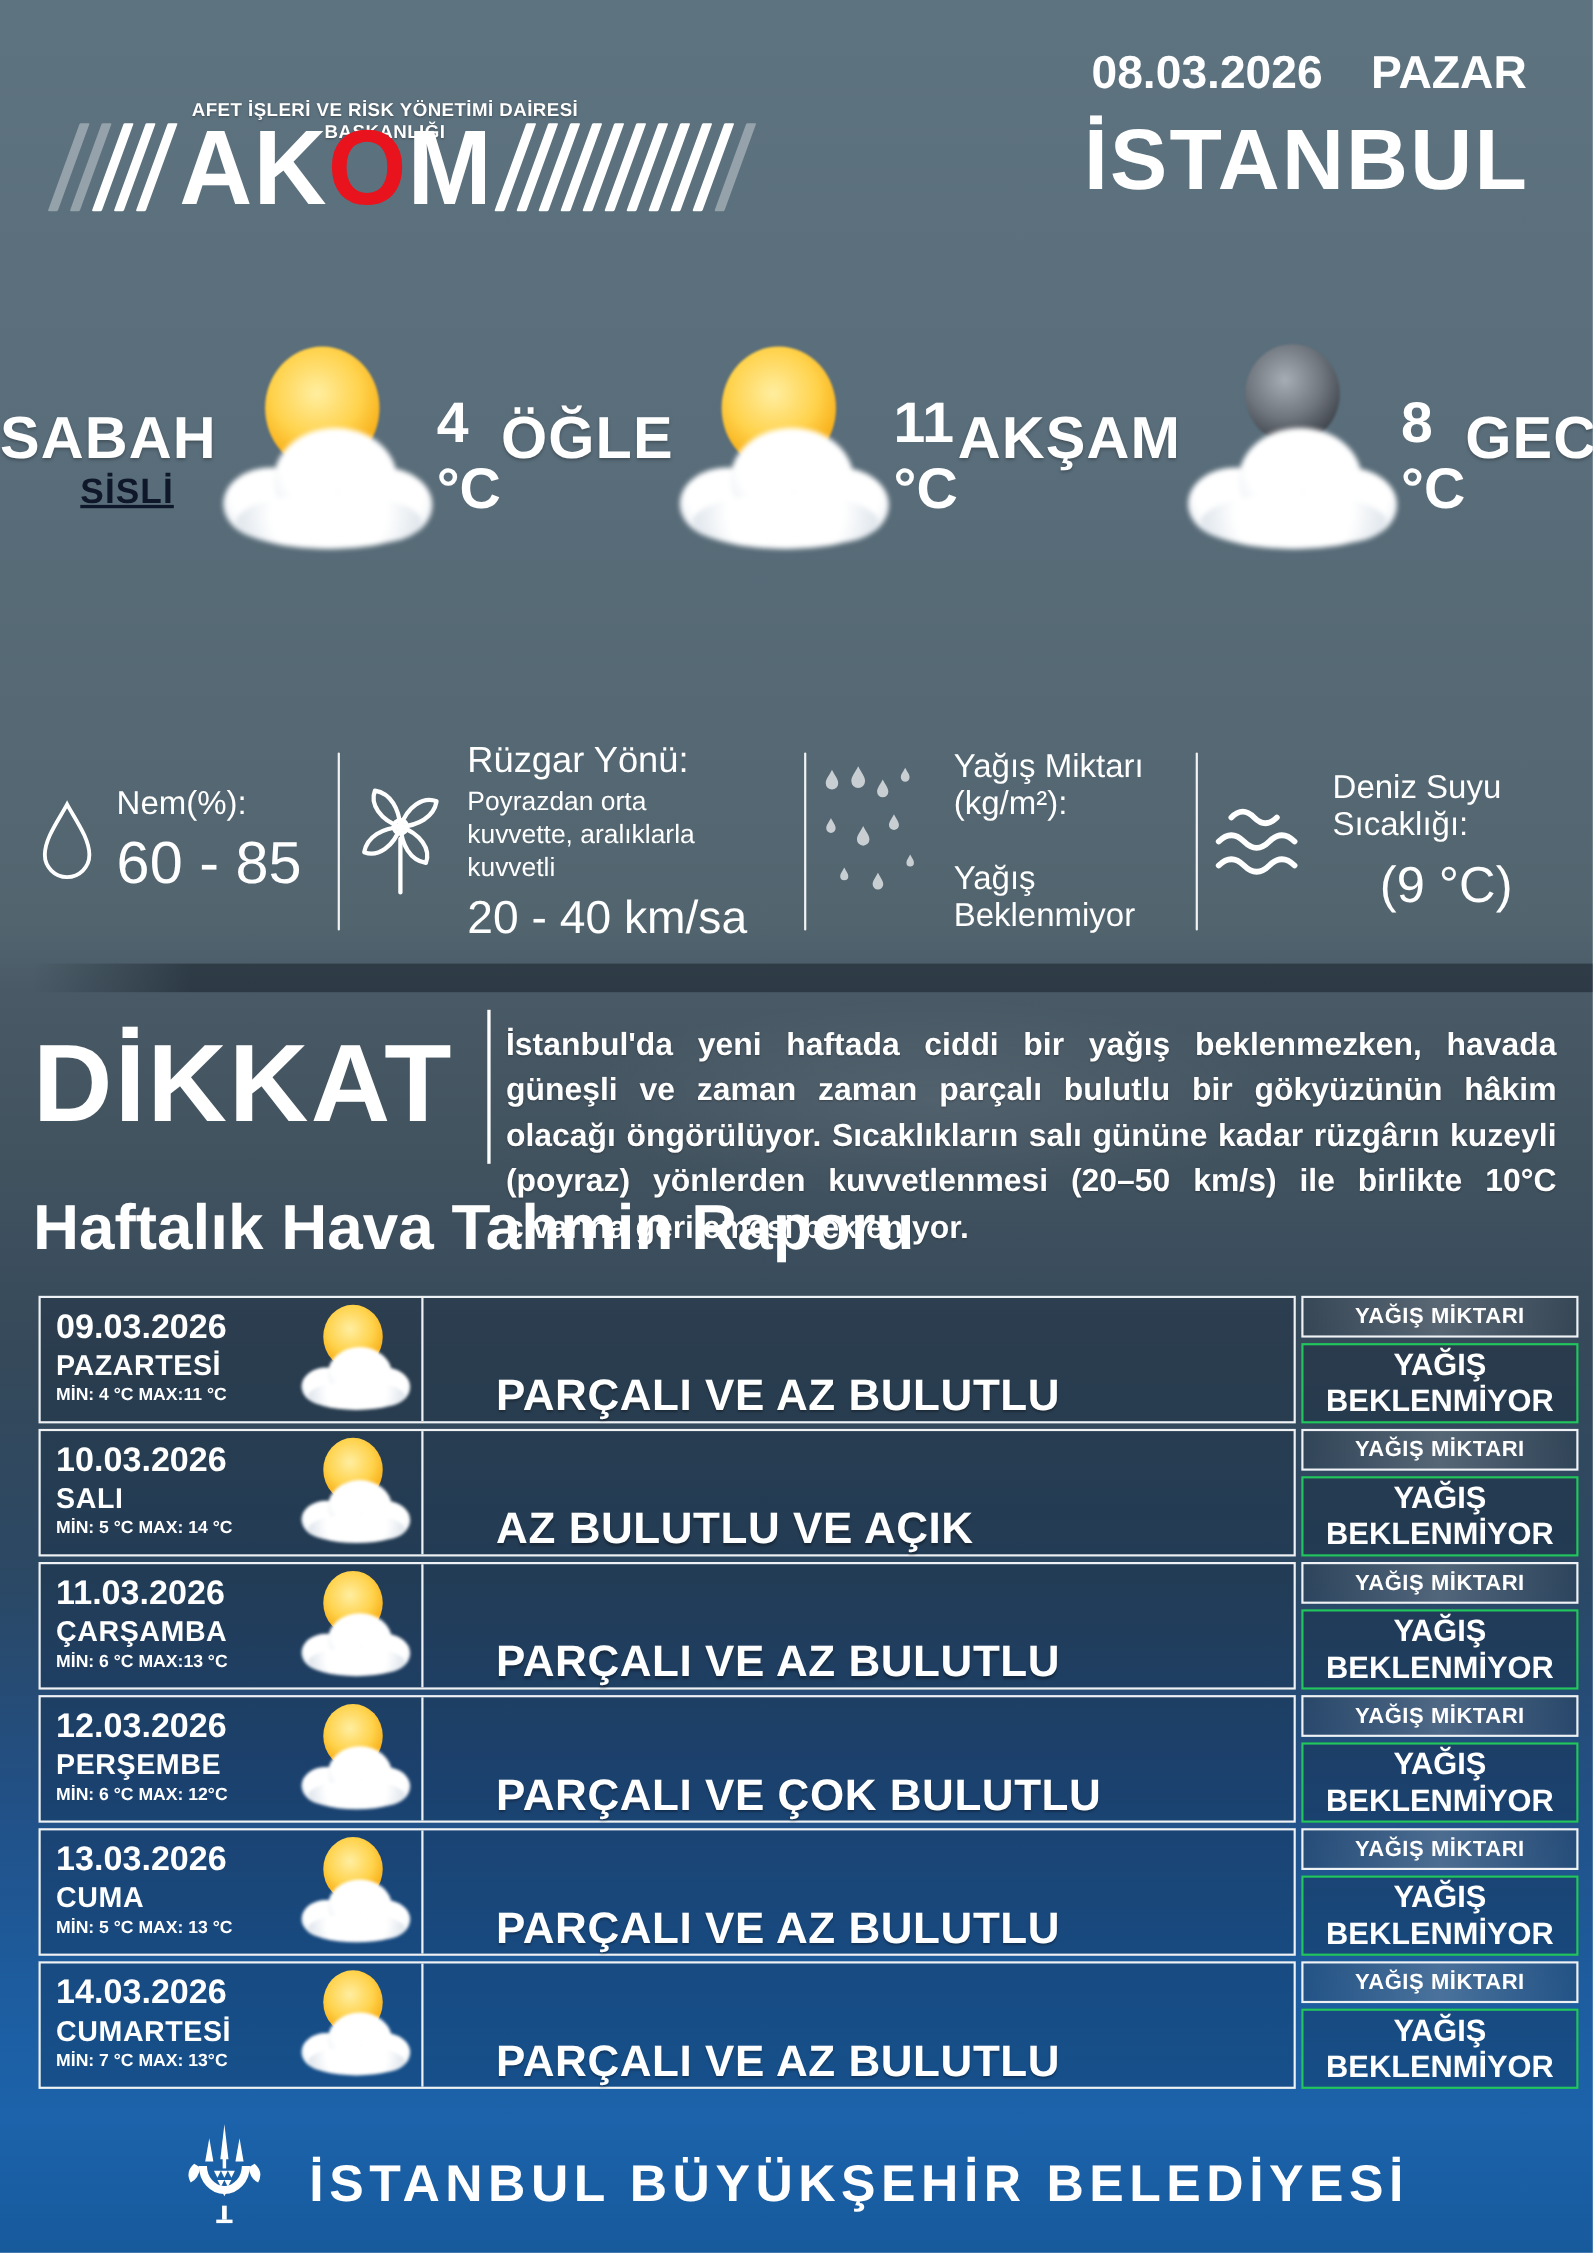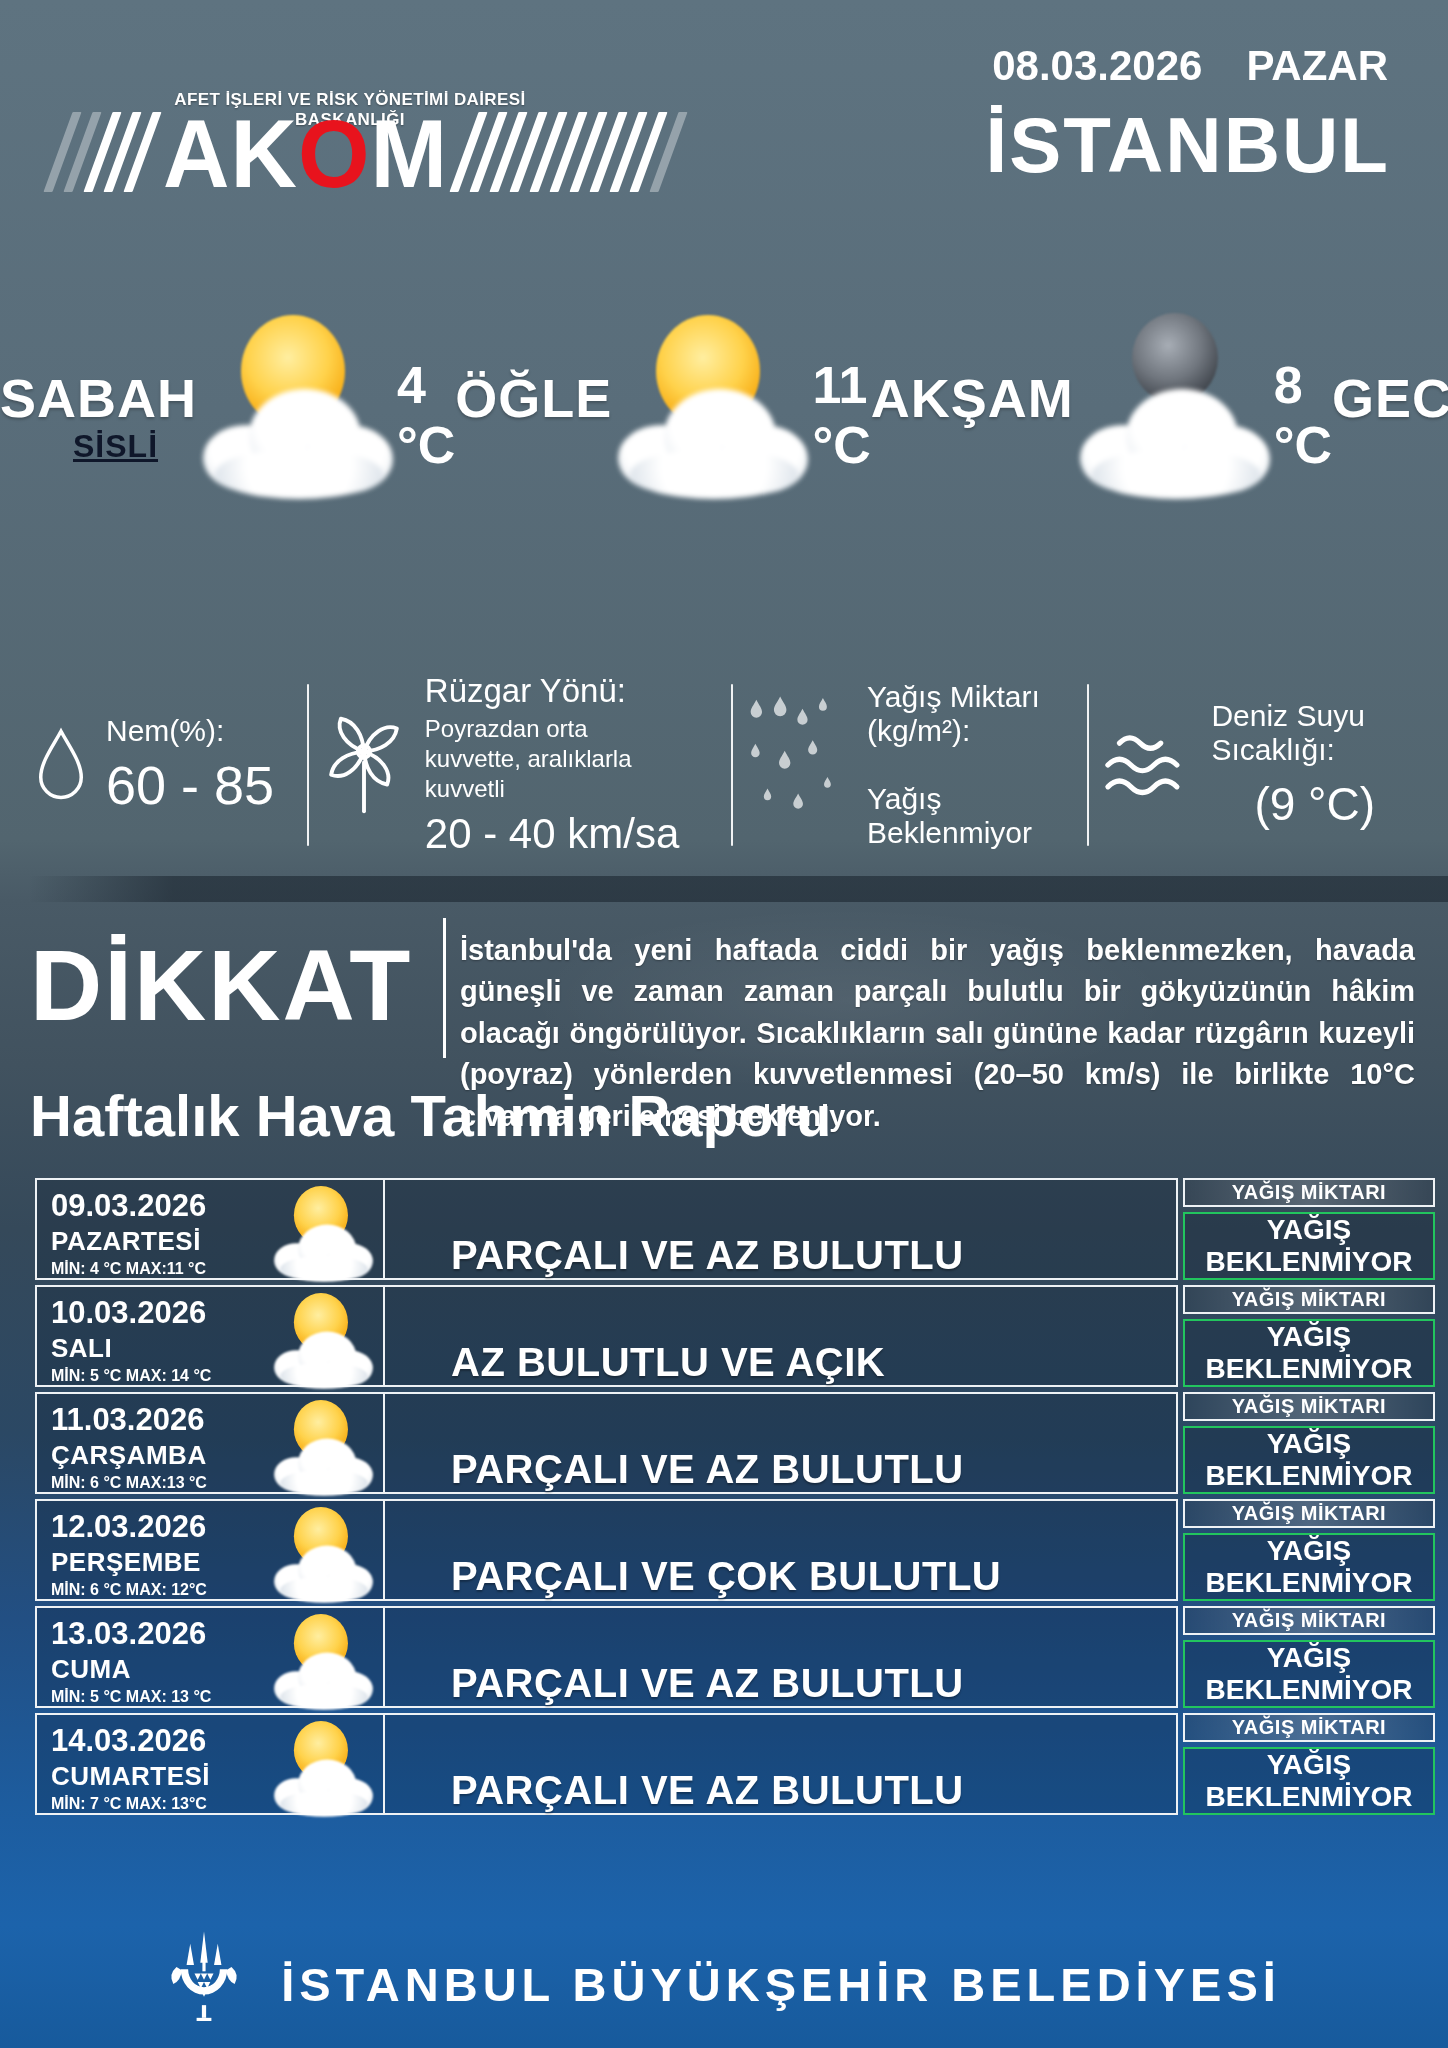--- a/index.html
+++ b/index.html
@@ -59,21 +59,21 @@
   .band{top:876px;left:0;width:1448px;height:26px;
     background:linear-gradient(90deg,rgba(20,30,40,0) 2%,rgba(22,32,42,.55) 12%,rgba(22,32,42,.55) 100%)}
   
   .dikkat-title{top:928px;left:30px;font-size:100px;font-weight:900;letter-spacing:2px}
   .dikkat-line{top:918px;left:443px;width:2.5px;height:140px;background:#fff}
   .dikkat-text{top:930px;left:460px;width:955px;font-size:29px;font-weight:600;line-height:1.43;text-align:justify;text-shadow:0 1px 2px rgba(0,0,0,.3)}
   .sheen{top:900px;left:500px;width:700px;height:200px;background:radial-gradient(ellipse at 50% 50%,rgba(255,255,255,.07),rgba(255,255,255,0) 65%)}
   
   .weekly-title{top:1082px;left:30px;font-size:58px;font-weight:800}
   .wtable{top:1178px;left:35px;width:1400px;display:flex;flex-direction:column;gap:5px}
-  .wrow{height:102px;display:flex;gap:5px}
+  .wrow{height:116px;display:flex;gap:5px}
   .wmain{flex:1;display:flex;border:2px solid #eef2f5;background:rgba(6,18,36,.22)}
   .wleft{width:348px;border-right:2px solid #eef2f5;position:relative;padding:8px 0 0 14px;box-sizing:border-box}
   .wdate{font-size:31px;font-weight:800}
   .wday{font-size:26px;font-weight:800;margin-top:2px;letter-spacing:.5px}
   .wminmax{font-size:16px;font-weight:800;margin-top:3px;white-space:nowrap}
   .wleft .wsm{position:absolute;right:6px;top:4px}
   .wmid{flex:1;display:flex;align-items:flex-end;padding-left:66px}
   .wcond{font-size:40px;font-weight:800;letter-spacing:.5px;text-shadow:0 2px 2px rgba(0,0,0,.3)}
   .wright{width:252px;display:flex;flex-direction:column;gap:5px}
   .wamt-h{height:34px;border:2px solid #eef2f5;display:flex;align-items:center;justify-content:center;

